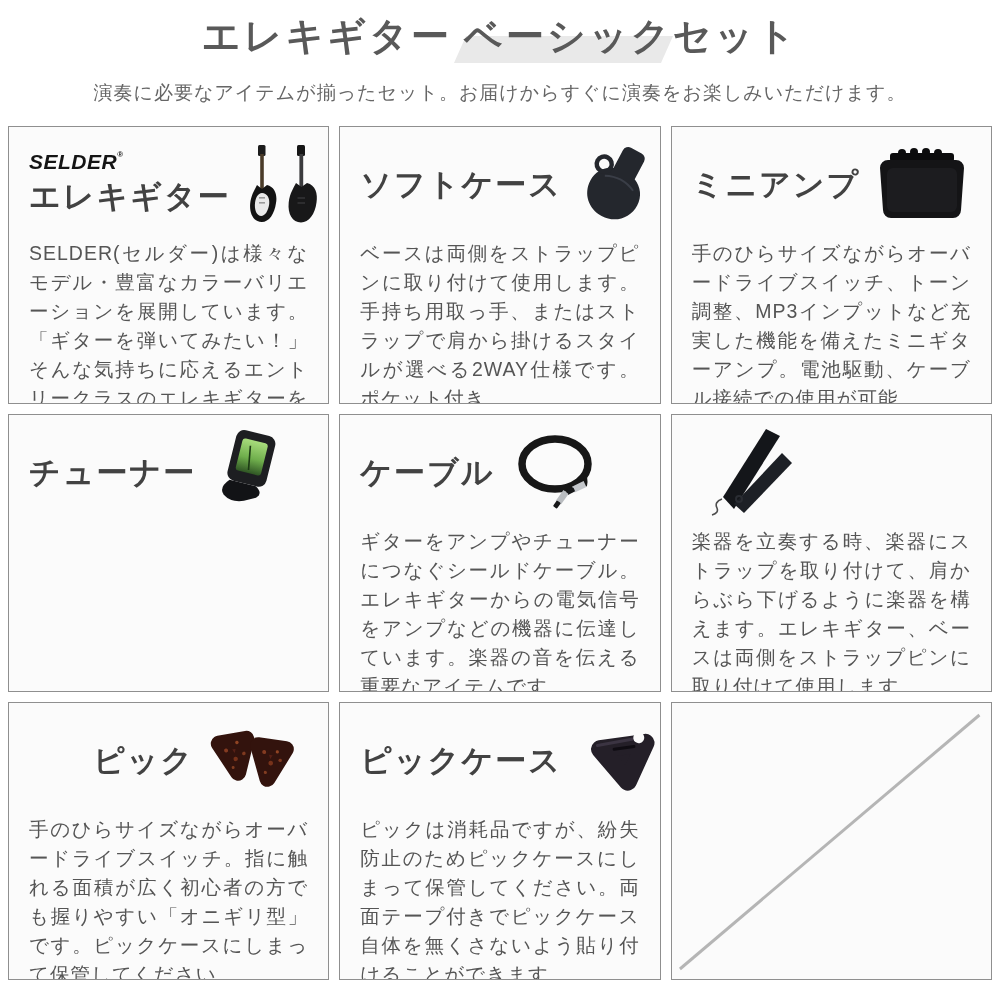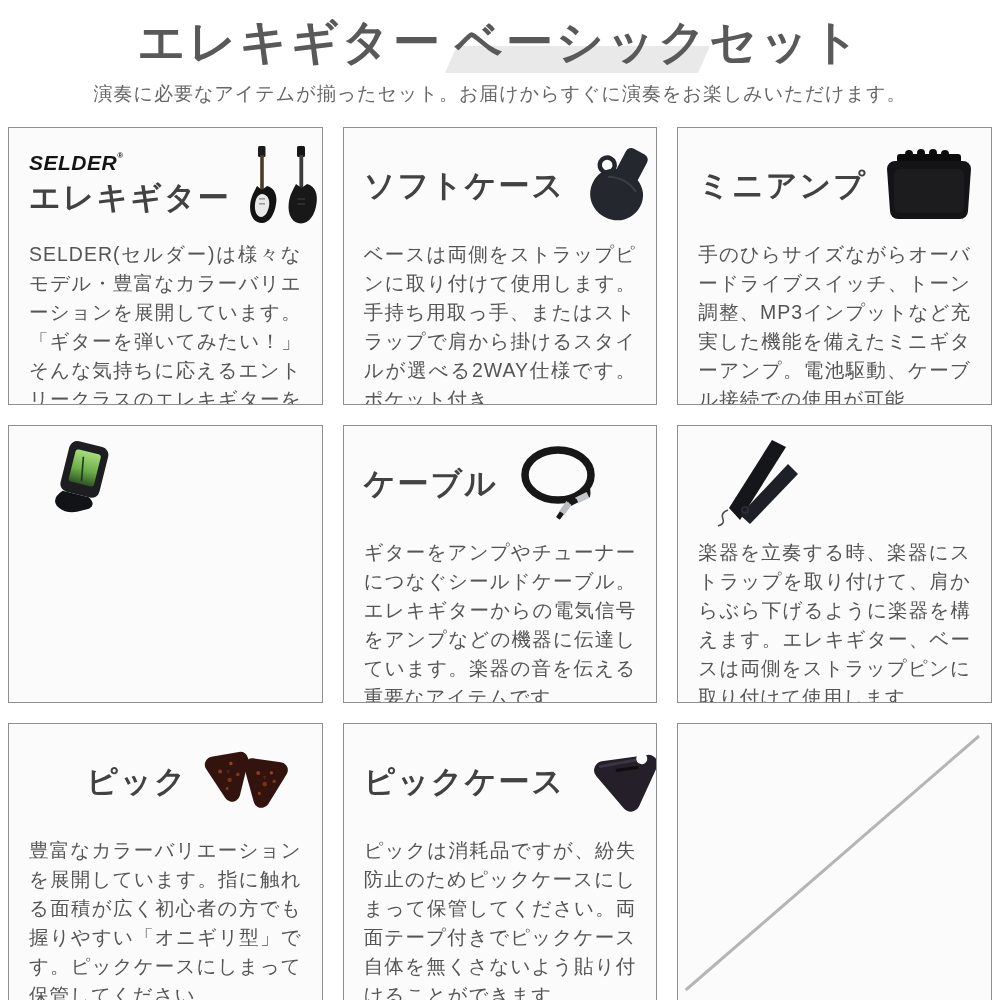--- a/index.html
+++ b/index.html
@@ -4,36 +4,36 @@
 <style>
   html,body{margin:0;padding:0;}
   body{
     width:1000px;height:1000px;background:#ffffff;overflow:hidden;
     font-family:"Liberation Sans","DejaVu Sans",sans-serif;
     -webkit-font-smoothing:antialiased;
   }
   
   .page-header{text-align:center;padding-top:16px;}
   .main-title{
-    font-size:47px;font-weight:800;color:#595959;letter-spacing:3px;
+    font-size:38px;font-weight:800;color:#595959;letter-spacing:3px;
     line-height:1.1;white-space:nowrap;
   }
   .t1{display:inline-block;}
   .t2{display:inline-block;position:relative;margin-left:12px;z-index:0;}
   .t2 .hl{
     position:absolute;left:-4px;bottom:-5px;width:62%;height:27px;
     background:#e9e9e9;transform:skewX(-24deg);z-index:-1;
   }
   .subtitle{
-    margin-top:13px;font-size:19px;color:#666666;letter-spacing:1px;font-weight:500;
+    margin-top:22px;font-size:19px;color:#666666;letter-spacing:1px;font-weight:500;
   }
   
   .grid{
     display:grid;grid-template-columns:repeat(3,1fr);
-    grid-auto-rows:278px;gap:20px;margin:20px 8px 8px 8px;
+    grid-auto-rows:278px;gap:10px;margin:20px 8px 8px 8px;
   }
   .card{
     background:#fbfbfb;border:1.5px solid #8f8f8f;box-sizing:border-box;
     padding:14px 20px 10px 20px;position:relative;overflow:hidden;
   }
   .card-header{
     display:flex;align-items:center;height:88px;
   }
   .card-header.centered{justify-content:flex-end;}
   .card-title{
@@ -133,20 +133,21 @@
           <path d="M14 14 h68 a8 8 0 0 1 8 8 l-3 42 a8 8 0 0 1 -8 8 h-62 a8 8 0 0 1 -8 -8 l-3 -42 a8 8 0 0 1 8 -8 z" fill="#141416"></path>
           <rect x="13" y="22" width="70" height="44" rx="6" fill="#1c1c1f"></rect>
         </svg>
       </span>
     </div>
     <div class="card-body">手のひらサイズながらオーバードライブスイッチ、トーン調整、MP3インプットなど充実した機能を備えたミニギターアンプ。電池駆動、ケーブル接続での使用が可能。</div>
   </div>
 
   <div class="card">
     <div class="card-header">
+      <div class="card-title">チューナー</div>
       <span class="hdr-icon">
         <svg width="76" height="86" viewBox="0 0 76 86">
           <defs>
             <linearGradient id="scr" x1="0" y1="0" x2="0" y2="1">
               <stop offset="0" stop-color="#a8dc7c"></stop>
               <stop offset="0.55" stop-color="#6fae4c"></stop>
               <stop offset="1" stop-color="#2f5524"></stop>
             </linearGradient>
           </defs>
           <g transform="rotate(14 38 42)">
@@ -219,21 +220,21 @@
             <path d="M-14 -14 L14 -14 L0 18 Z" fill="url(#tort)" stroke="#33130d" stroke-width="16" stroke-linejoin="round"></path>
             <circle cx="-7" cy="-8" r="2" fill="#a04a28" opacity="0.75"></circle>
             <circle cx="6" cy="-10" r="1.6" fill="#b85a2e" opacity="0.7"></circle>
             <circle cx="1" cy="2" r="2.3" fill="#8f3e1f" opacity="0.75"></circle>
             <circle cx="-3" cy="12" r="1.6" fill="#b85a2e" opacity="0.6"></circle>
             <circle cx="10" cy="-2" r="1.7" fill="#a04a28" opacity="0.7"></circle>
           </g>
         </svg>
       </span>
     </div>
-    <div class="card-body">豊富なカラーバリエーションを展開しています。指に触れる面積が広く初心者の方でも握りやすい「オニギリ型」です。ピックケースにしまって保管してください。</div>
+    <div class="card-body">手のひらサイズながらオーバードライブスイッチ。指に触れる面積が広く初心者の方でも握りやすい「オニギリ型」です。ピックケースにしまって保管してください。</div>
   </div>
 
   <div class="card">
     <div class="card-header">
       <div class="card-title">ピックケース</div>
       <span class="hdr-icon">
         <svg width="96" height="74" viewBox="0 0 96 74">
           <g transform="rotate(-8 48 38)">
             <path d="M26 22 L72 22 L49 58 Z" fill="#241f28" stroke="#241f28" stroke-width="18" stroke-linejoin="round"></path>
             <path d="M24 18 L70 16" stroke="#3b3442" stroke-width="3" stroke-linecap="round"></path>

